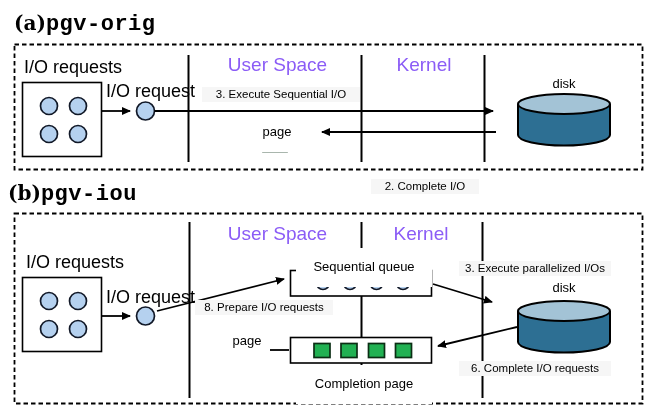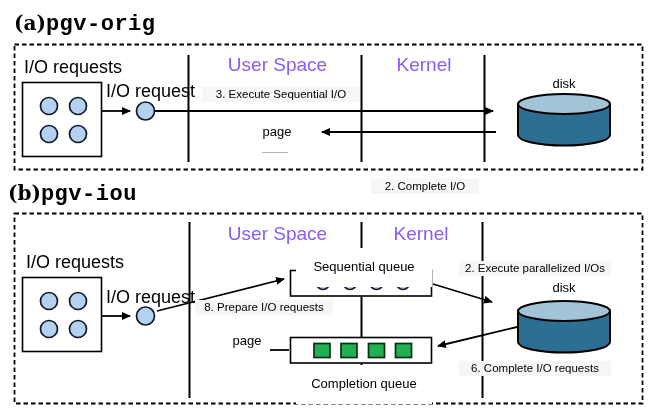--- a/index.html
+++ b/index.html
@@ -117,19 +117,19 @@
 <div class="ptitle" style="left:8px;top:181px;"><span class="pfx">(b)</span><span class="code">pgv-iou</span></div>
 
 <div class="lbl heading center" style="left:200px;top:223px;width:155px;">User Space</div>
 <div class="lbl heading center" style="left:381px;top:223px;width:80px;">Kernel</div>
 
 <div class="lbl md" style="left:26px;top:252px;">I/O requests</div>
 <div class="lbl md center" style="left:106px;top:287px;width:72px;">I/O request</div>
 <div class="lbl step center" style="left:195px;top:300px;width:132px;">8. Prepare I/O requests</div>
 
 <div class="lbl q center bgw" style="left:296px;top:248px;width:130px;">Sequential queue</div>
-<div class="lbl q center bgw" style="left:296px;top:365px;width:130px;">Completion queue</div>
+<div class="lbl q center bgw" style="left:296px;top:365px;width:130px;">Completion page</div>
 
-<div class="lbl step center" style="left:459px;top:261px;width:146px;">2. Execute parallelized I/Os</div>
+<div class="lbl step center" style="left:459px;top:261px;width:146px;">3. Execute parallelized I/Os</div>
 <div class="lbl step center" style="left:459px;top:361px;width:146px;">6. Complete I/O requests</div>
 
 <div class="lbl q center bgw" style="left:224px;top:322px;width:40px;">page</div>
 <div class="lbl q center" style="left:539px;top:281px;width:50px;">disk</div>
 
 </body></html>

